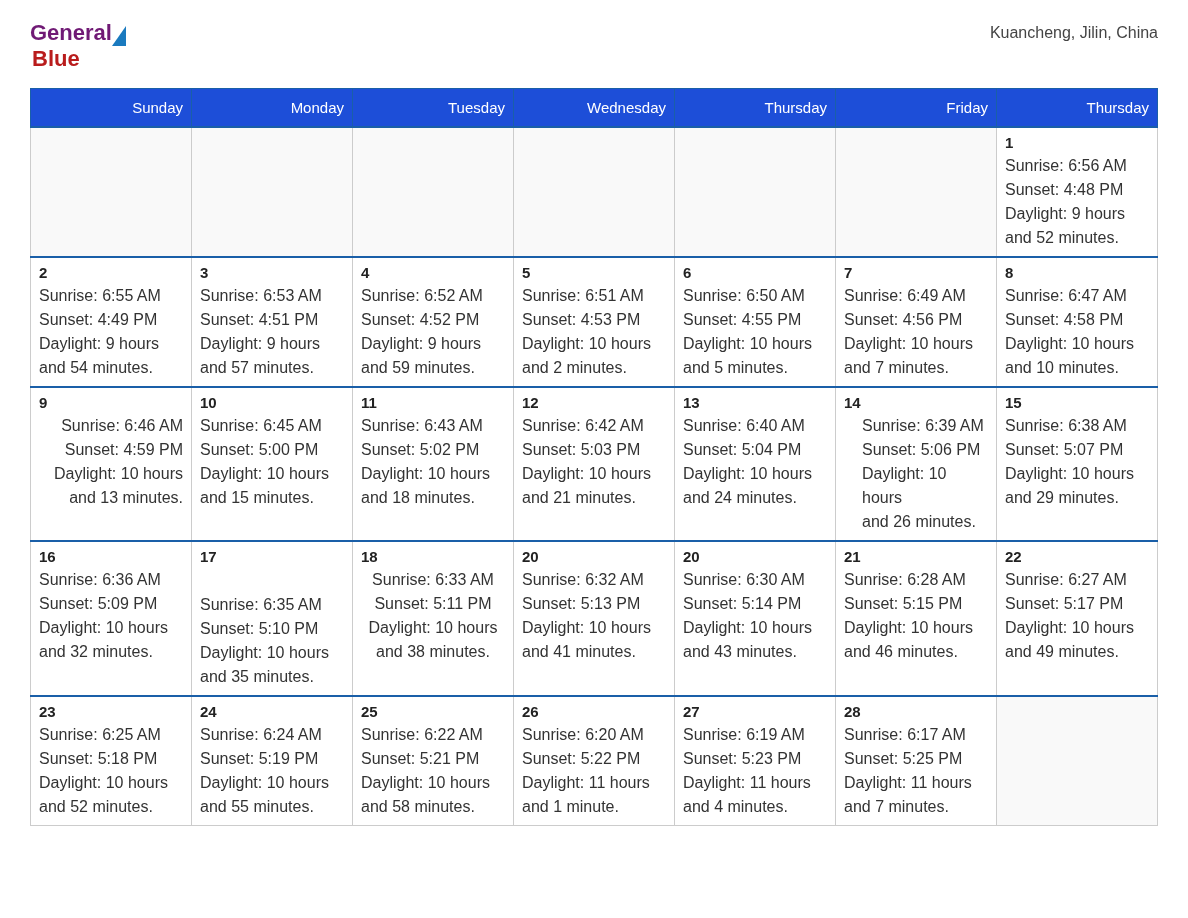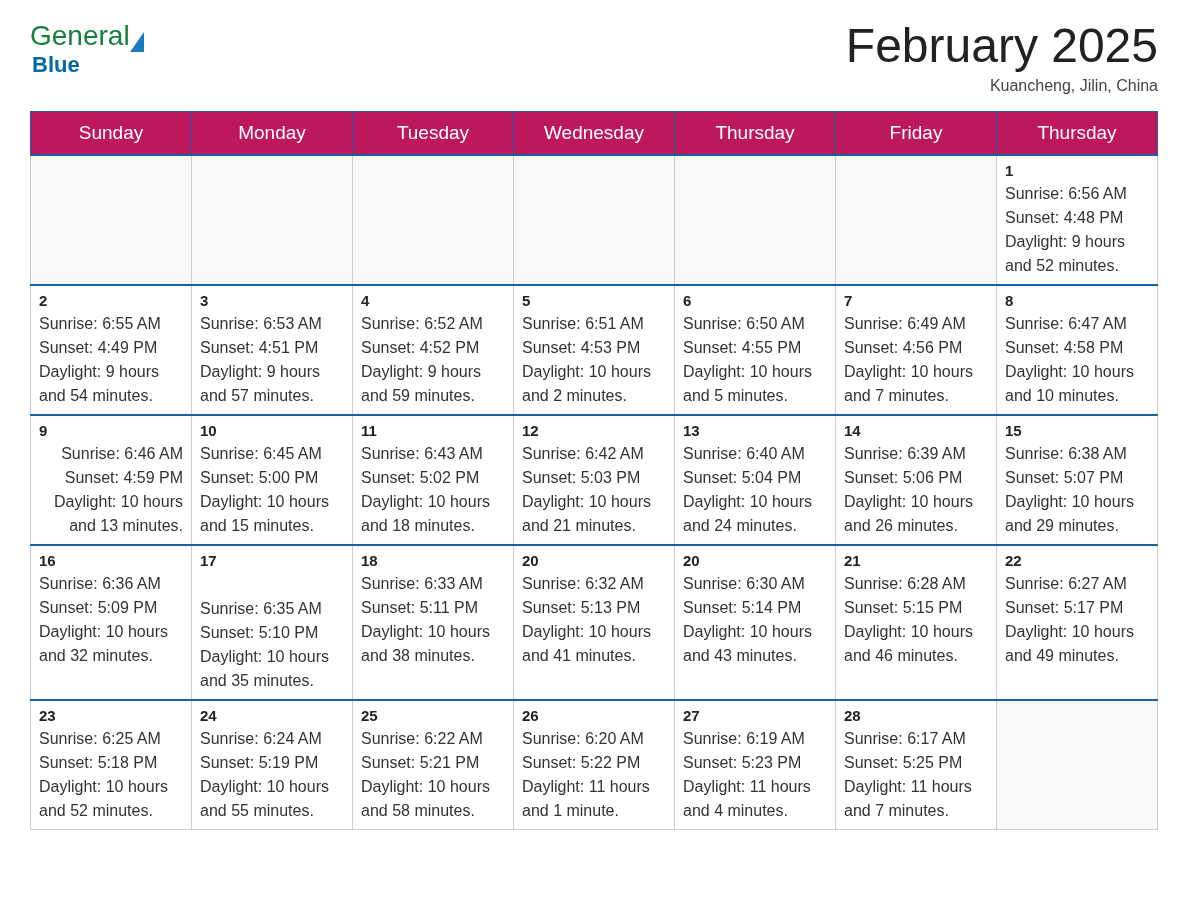--- a/index.html
+++ b/index.html
@@ -15,41 +15,41 @@
       justify-content: space-between;
       align-items: flex-start;
       margin-bottom: 16px;
     }
     .logo {
       display: flex;
       align-items: center;
       gap: 4px;
     }
     .logo-text-general {
-      font-size: 28px;
-      font-weight: normal;
-      color: #15803d;
+      font-size: 22px;
+      font-weight: bold;
+      color: #701a75;
     }
     .logo-arrow {
       width: 0;
       height: 0;
       border-left: 14px solid transparent;
       border-bottom: 20px solid #1a7abf;
       margin-top: -2px;
     }
     .logo-wrapper {
       display: flex;
       flex-direction: column;
     }
     .logo-line1 {
       display: flex;
       align-items: flex-end;
     }
     .logo-line2 {
-      color: #0369a1;
+      color: #b91c1c;
       font-size: 22px;
       font-weight: bold;
       margin-left: 2px;
     }
     .title-block {
       text-align: right;
     }
     .main-title {
       font-size: 48px;
       font-weight: normal;
@@ -60,26 +60,26 @@
       font-size: 16px;
       color: #444;
       margin-top: 4px;
     }
     table {
       width: 100%;
       border-collapse: collapse;
       table-layout: fixed;
     }
     th {
-      background-color: #be185d;
+      background-color: #1d4ed8;
       color: #fff;
-      font-size: 19px;
+      font-size: 15px;
       font-weight: normal;
       padding: 10px 8px;
-      text-align: center;
+      text-align: right;
       border: 1px solid #1a5fa8;
     }
     td {
       border: 1px solid #ccc;
       vertical-align: top;
       padding: 6px 8px;
       height: 110px;
       font-size: 12.5px;
       color: #333;
     }
@@ -109,21 +109,20 @@
   <div class="logo">
     <div class="logo-wrapper">
       <div class="logo-line1">
         <span class="logo-text-general">General</span>
         <div class="logo-arrow"></div>
       </div>
       <div class="logo-line2">Blue</div>
     </div>
   </div>
   <div class="title-block">
-    <div class="main-title">February 2025</div>
     <div class="subtitle">Kuancheng, Jilin, China</div>
   </div>
 </div>
 
 <table>
   <thead>
     <tr>
     <th>Sunday</th>
         <th>Monday</th>
         <th>Tuesday</th>
@@ -231,21 +230,21 @@
         </td>
         <td>
           <span class="day-num">13</span>
           <div class="day-info" style="white-space: pre-line;">Sunrise: 6:40 AM
 Sunset: 5:04 PM
 Daylight: 10 hours
 and 24 minutes.</div>
         </td>
         <td>
           <span class="day-num">14</span>
-          <div class="day-info" style="white-space: pre-line;">Sunrise: 6:39 AM
+          <div class="day-info" style="white-space: pre-line; margin-left: 18px;">Sunrise: 6:39 AM
 Sunset: 5:06 PM
 Daylight: 10 hours
 and 26 minutes.</div>
         </td>
         <td>
           <span class="day-num">15</span>
           <div class="day-info" style="white-space: pre-line;">Sunrise: 6:38 AM
 Sunset: 5:07 PM
 Daylight: 10 hours
 and 29 minutes.</div>
@@ -261,21 +260,21 @@
         </td>
         <td>
           <span class="day-num">17</span>
           <div class="day-info" style="white-space: pre-line; margin-top: 28px;">Sunrise: 6:35 AM
 Sunset: 5:10 PM
 Daylight: 10 hours
 and 35 minutes.</div>
         </td>
         <td>
           <span class="day-num">18</span>
-          <div class="day-info" style="white-space: pre-line;">Sunrise: 6:33 AM
+          <div class="day-info" style="white-space: pre-line; text-align: center;">Sunrise: 6:33 AM
 Sunset: 5:11 PM
 Daylight: 10 hours
 and 38 minutes.</div>
         </td>
         <td>
           <span class="day-num">20</span>
           <div class="day-info" style="white-space: pre-line;">Sunrise: 6:32 AM
 Sunset: 5:13 PM
 Daylight: 10 hours
 and 41 minutes.</div>

